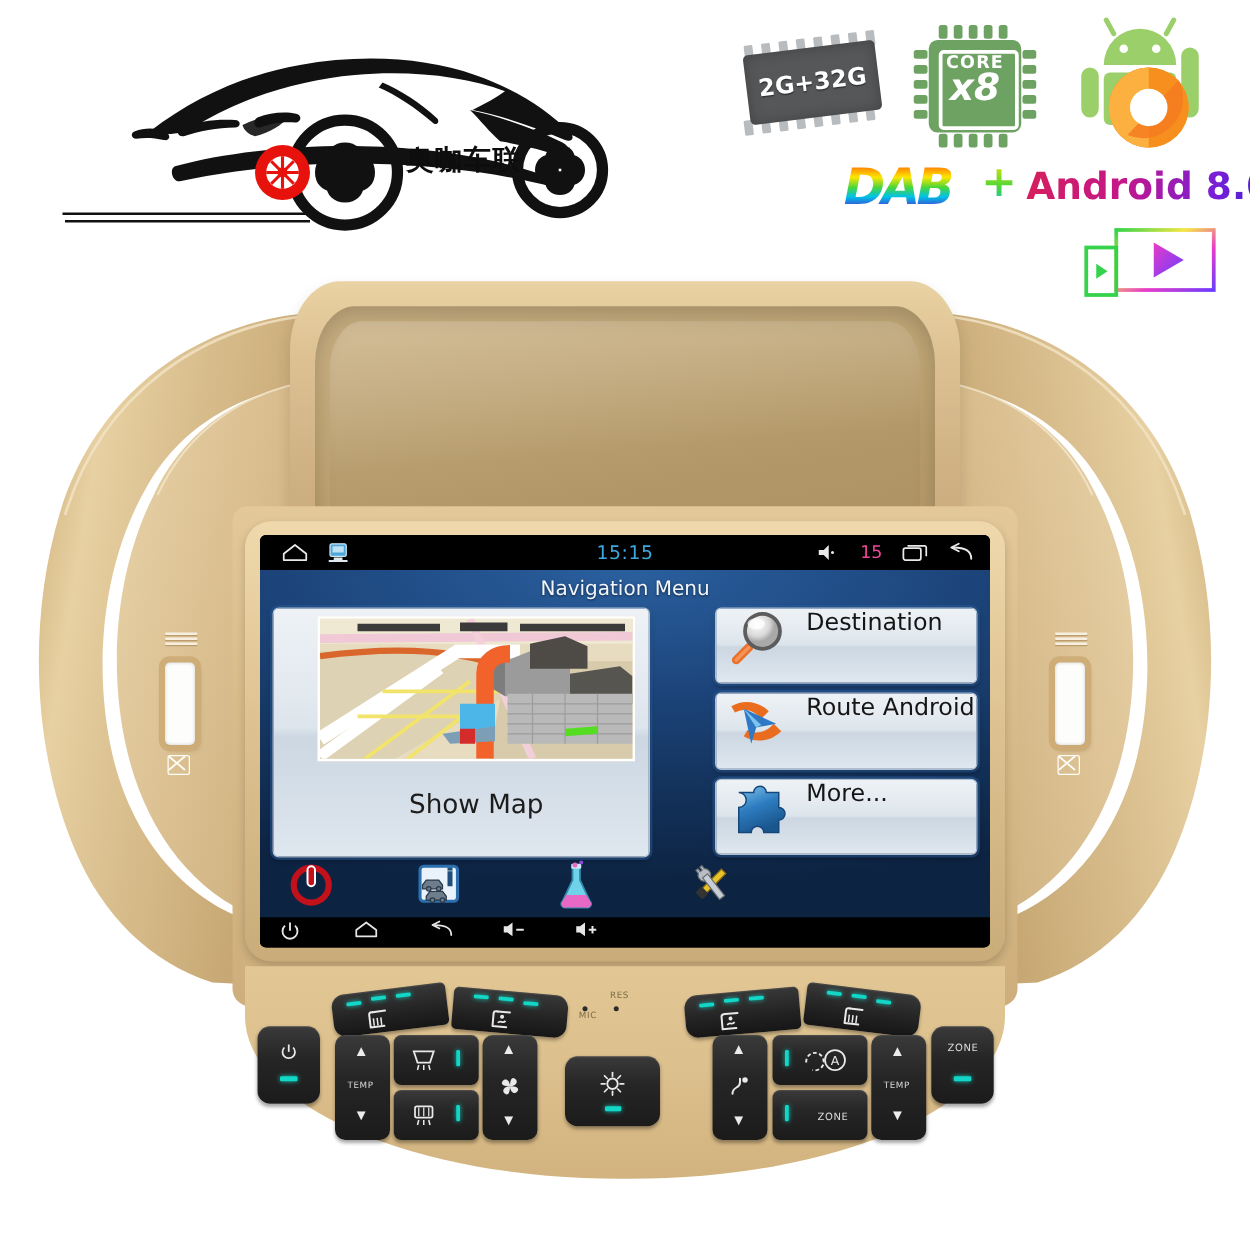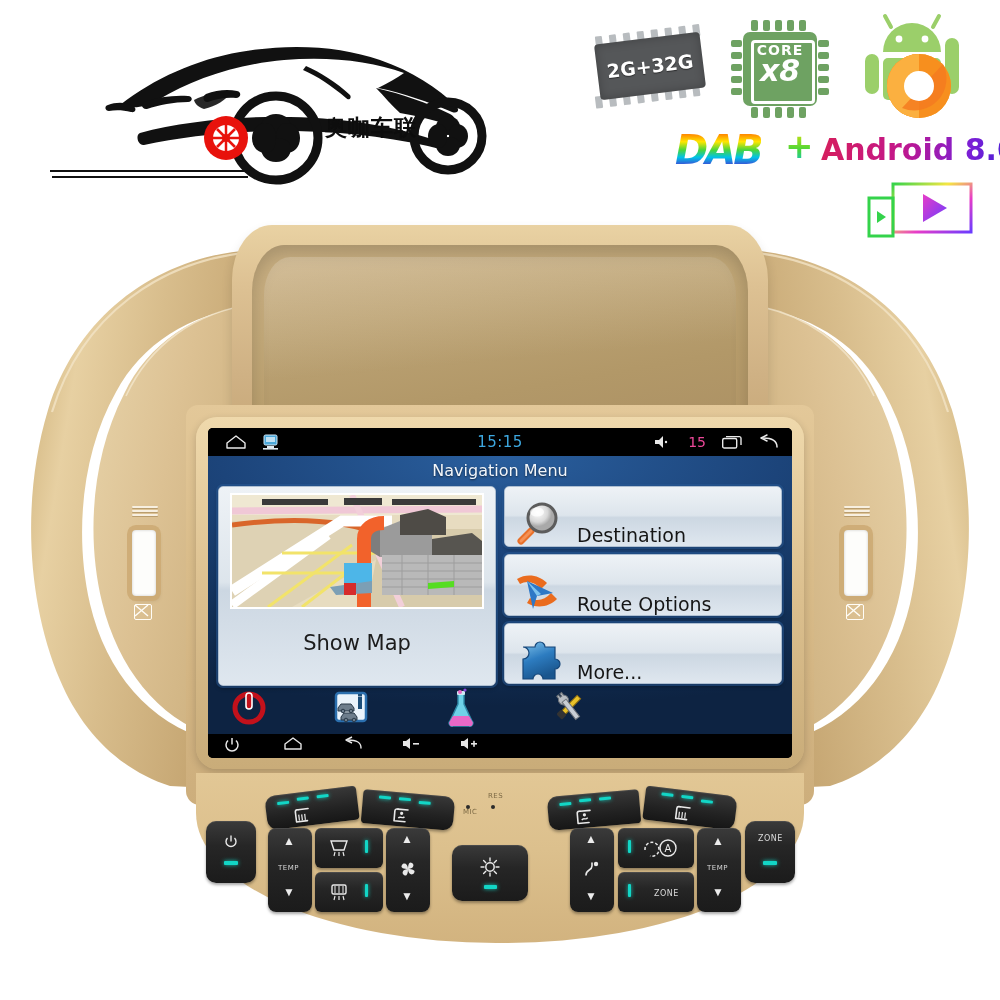--- a/index.html
+++ b/index.html
@@ -159,31 +159,32 @@
     font-family:"DejaVu Sans",sans-serif;text-shadow:0 1px 2px rgba(0,0,0,.6);
   }
   .nav-grid{position:absolute;left:10px;top:30px;right:10px;height:198px;display:flex;gap:8px;}
   .nav-left{flex:0 0 276px;}
   .nav-right{flex:1;display:flex;flex-direction:column;gap:7px;}
 
   .glass{
     background:linear-gradient(180deg,#eef2f6 0%,#dde5ec 48%,#ccd7e2 52%,#dfe7ef 100%);
     border:1px solid #aebfd2;border-radius:5px;
     box-shadow:0 0 0 2px rgba(40,90,150,.55), 0 2px 4px rgba(0,0,0,.4);
+    padding-left:24px;
   }
   .showmap{height:100%;position:relative;display:flex;flex-direction:column;align-items:center;}
   .map-thumb{
     margin-top:6px;width:250px;height:112px;border:2px solid #fff;overflow:hidden;position:relative;
     background:#e6dcc0;
   }
   .showmap-label{
     margin-top:22px;font-size:21px;color:#1c1c1c;font-family:"DejaVu Sans",sans-serif;
   }
   .navbtn{
-    flex:1;display:flex;align-items:flex-end;gap:10px;padding-left:10px;position:relative;
+    flex:1;display:flex;align-items:flex-start;gap:10px;padding-left:10px;position:relative;margin-left:44px;
   }
   .navbtn .lbl{font-size:19px;color:#151515;font-family:"DejaVu Sans",sans-serif;}
   .navbtn .ic{width:52px;height:46px;flex:0 0 52px;position:relative;}
 
   .nav-dock{
     position:absolute;left:0;bottom:0;width:100%;height:48px;
     display:flex;align-items:center;
   }
   .dock-ic{width:44px;height:40px;position:relative;}
   .dock-s1{margin-left:24px;}
@@ -618,21 +619,21 @@
 
               <div class="navbtn glass">
                 <div class="ic">
                   <svg width="52" height="46" viewBox="0 0 52 46">
                     <path d="M2 10 C12 4 24 6 32 14 L26 20 C20 13 12 11 5 15 Z" fill="#ea6c1e"></path>
                     <path d="M12 34 C22 40 34 38 42 30 L36 24 C30 31 22 33 15 29 Z" fill="#ea6c1e"></path>
                     <polygon points="12,12 38,24 22,27 18,40" fill="#2e78c6"></polygon>
                     <polygon points="12,12 26,25 22,27" fill="#7fc4ee"></polygon>
                   </svg>
                 </div>
-                <div class="lbl">Route Options</div>
+                <div class="lbl">Route Android</div>
               </div>
 
               <div class="navbtn glass">
                 <div class="ic">
                   <svg width="52" height="46" viewBox="0 0 52 46">
                     <defs>
                         <linearGradient id="pz" x1="0" y1="0" x2="0.4" y2="1">
                           <stop offset="0%" stop-color="#7fc2ea"></stop>
                           <stop offset="50%" stop-color="#2d7cc0"></stop>
                           <stop offset="100%" stop-color="#1a568e"></stop>

